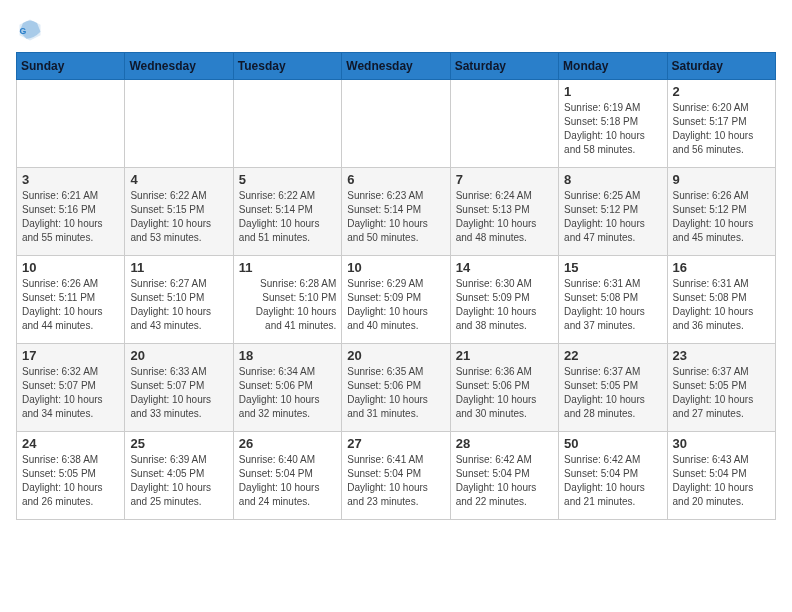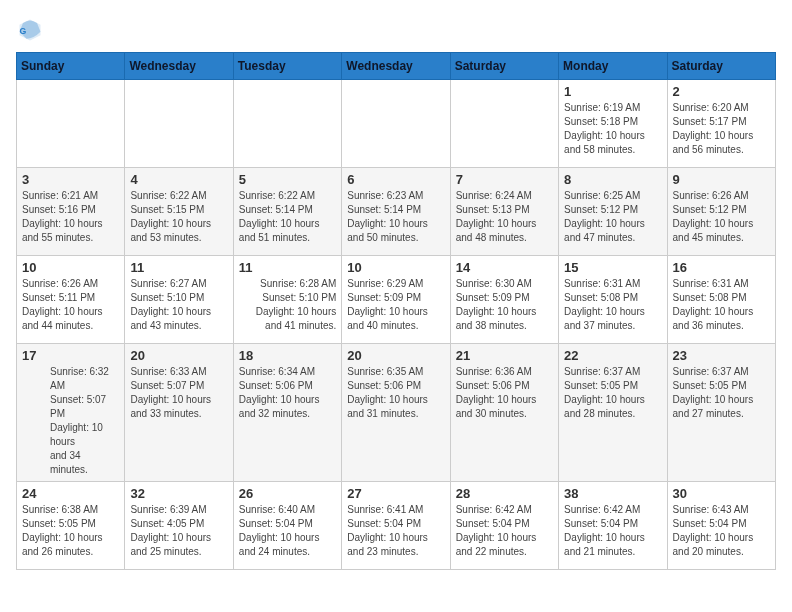--- a/index.html
+++ b/index.html
@@ -247,21 +247,21 @@
           <span class="day-num">16</span>
           <div class="cell-info" style="white-space: pre-line;">Sunrise: 6:31 AM
 Sunset: 5:08 PM
 Daylight: 10 hours
 and 36 minutes.</div>
         </td>
       </tr>
       <tr>
         <td>
           <span class="day-num">17</span>
-          <div class="cell-info" style="white-space: pre-line; margin-left: 28px;">Sunrise: 6:32 AM
+          <div class="cell-info" style="white-space: pre-line;">Sunrise: 6:32 AM
 Sunset: 5:07 PM
 Daylight: 10 hours
 and 34 minutes.</div>
         </td>
         <td>
           <span class="day-num">20</span>
           <div class="cell-info" style="white-space: pre-line;">Sunrise: 6:33 AM
 Sunset: 5:07 PM
 Daylight: 10 hours
 and 33 minutes.</div>
@@ -304,21 +304,21 @@
       </tr>
       <tr>
         <td>
           <span class="day-num">24</span>
           <div class="cell-info" style="white-space: pre-line;">Sunrise: 6:38 AM
 Sunset: 5:05 PM
 Daylight: 10 hours
 and 26 minutes.</div>
         </td>
         <td>
-          <span class="day-num">32</span>
+          <span class="day-num">25</span>
           <div class="cell-info" style="white-space: pre-line;">Sunrise: 6:39 AM
 Sunset: 4:05 PM
 Daylight: 10 hours
 and 25 minutes.</div>
         </td>
         <td>
           <span class="day-num">26</span>
           <div class="cell-info" style="white-space: pre-line;">Sunrise: 6:40 AM
 Sunset: 5:04 PM
 Daylight: 10 hours
@@ -332,21 +332,21 @@
 and 23 minutes.</div>
         </td>
         <td>
           <span class="day-num">28</span>
           <div class="cell-info" style="white-space: pre-line;">Sunrise: 6:42 AM
 Sunset: 5:04 PM
 Daylight: 10 hours
 and 22 minutes.</div>
         </td>
         <td>
-          <span class="day-num">38</span>
+          <span class="day-num">50</span>
           <div class="cell-info" style="white-space: pre-line;">Sunrise: 6:42 AM
 Sunset: 5:04 PM
 Daylight: 10 hours
 and 21 minutes.</div>
         </td>
         <td>
           <span class="day-num">30</span>
           <div class="cell-info" style="white-space: pre-line;">Sunrise: 6:43 AM
 Sunset: 5:04 PM
 Daylight: 10 hours

